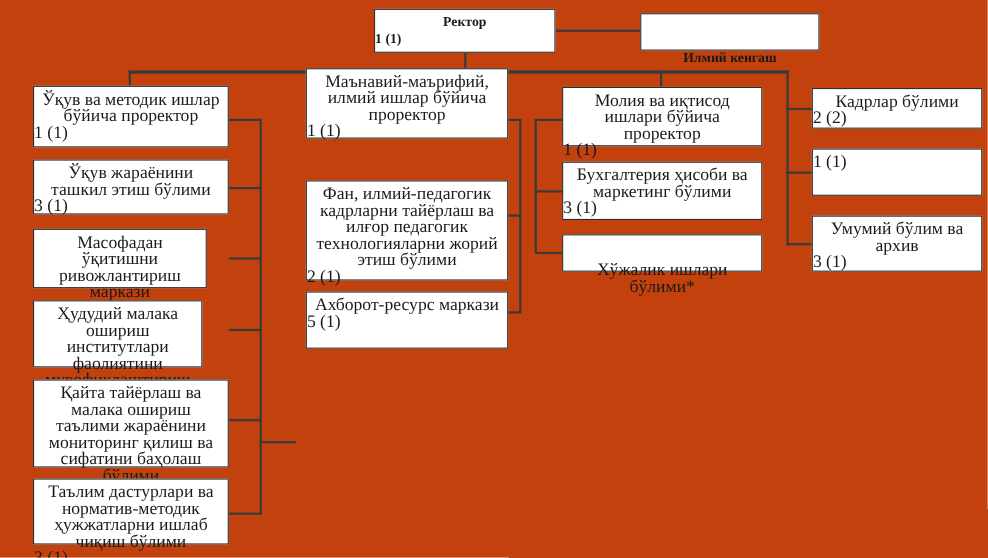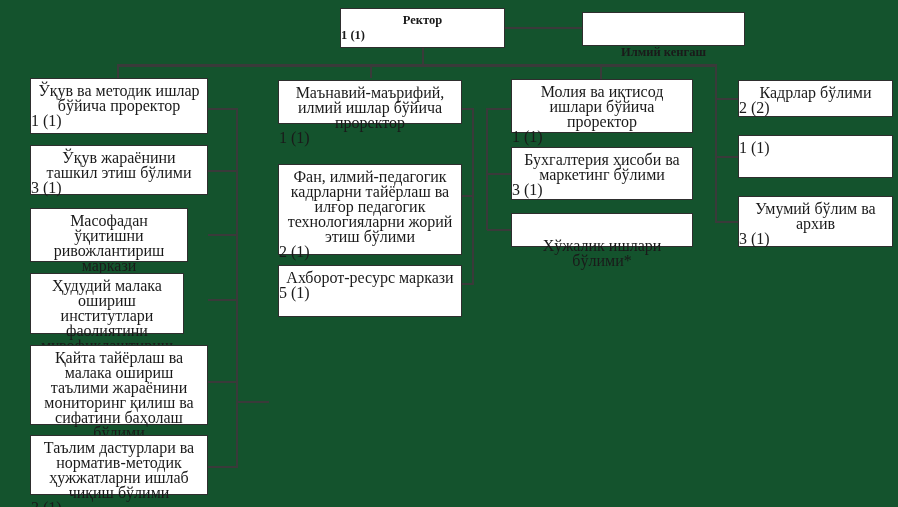--- a/index.html
+++ b/index.html
@@ -1,17 +1,17 @@
 <!DOCTYPE html>
 <html><head>
 <meta charset="utf-8">
 <style>
   html,body{margin:0;padding:0;background:#fff;}
   .canvas{
-    position:relative;width:898px;height:507px;background:#14532d;
+    position:relative;width:898px;height:507px;background:#c2410c;
     font-family:"Liberation Serif","DejaVu Serif",serif;color:#1a1a1a;
     overflow:hidden;
   }
   .line{position:absolute;background:#3a3a3a;}
   .node{
     position:absolute;box-sizing:border-box;border:1.5px solid #2e2e2e;
     background:#ffffff;font-size:16px;line-height:15px;text-align:center;
     padding-top:4px;
   }
   .node-label{padding:0 6px;}
@@ -89,21 +89,21 @@
   <div class="node" style="left:30px;top:345px;width:178px;height:80px">
     <div class="node-label">Қайта тайёрлаш ва малака ошириш таълими жараёнини мониторинг қилиш ва сифатини баҳолаш бўлими</div>
     <div class="node-count">3 (1)</div>
   </div>
 
   <div class="node" style="left:30px;top:435px;width:178px;height:60px">
     <div class="node-label">Таълим дастурлари ва норматив-методик ҳужжатларни ишлаб чиқиш бўлими</div>
     <div class="node-count">3 (1)</div>
   </div>
 
-  <div class="node" style="left:278px;top:80px;width:184px;height:44px">
+  <div class="node" style="left:278px;top:62px;width:184px;height:64px">
     <div class="node-label">Маънавий-маърифий, илмий ишлар бўйича проректор</div>
     <div class="node-count">1 (1)</div>
   </div>
 
   <div class="node" style="left:278px;top:164px;width:184px;height:91px">
     <div class="node-label">Фан, илмий-педагогик кадрларни тайёрлаш ва илғор педагогик технологияларни жорий этиш бўлими</div>
     <div class="node-count">2 (1)</div>
   </div>
 
   <div class="node" style="left:278px;top:265px;width:184px;height:52px">

